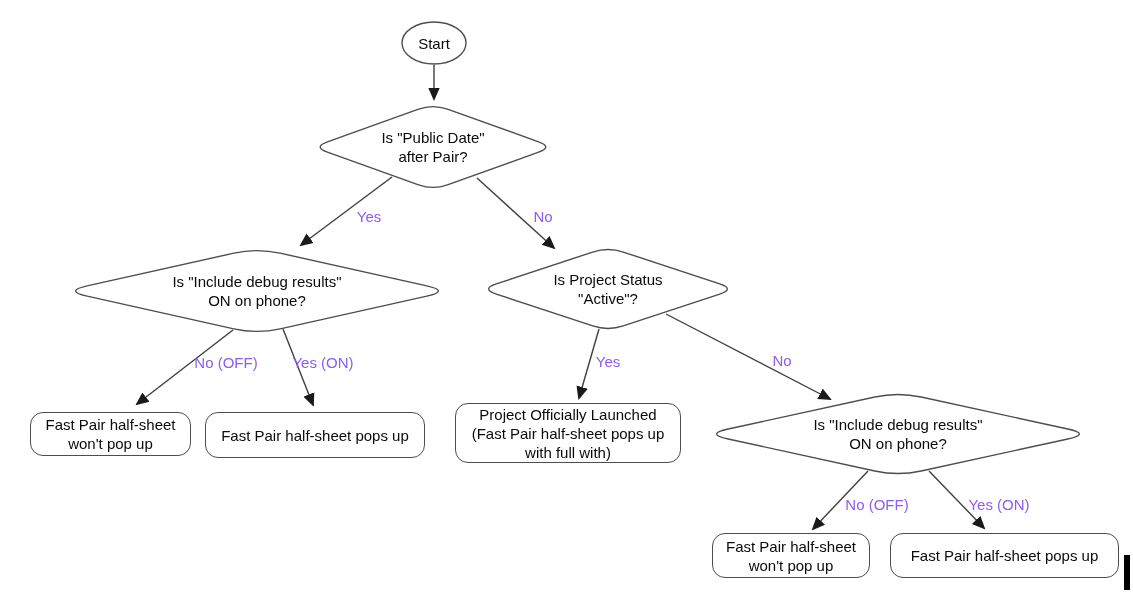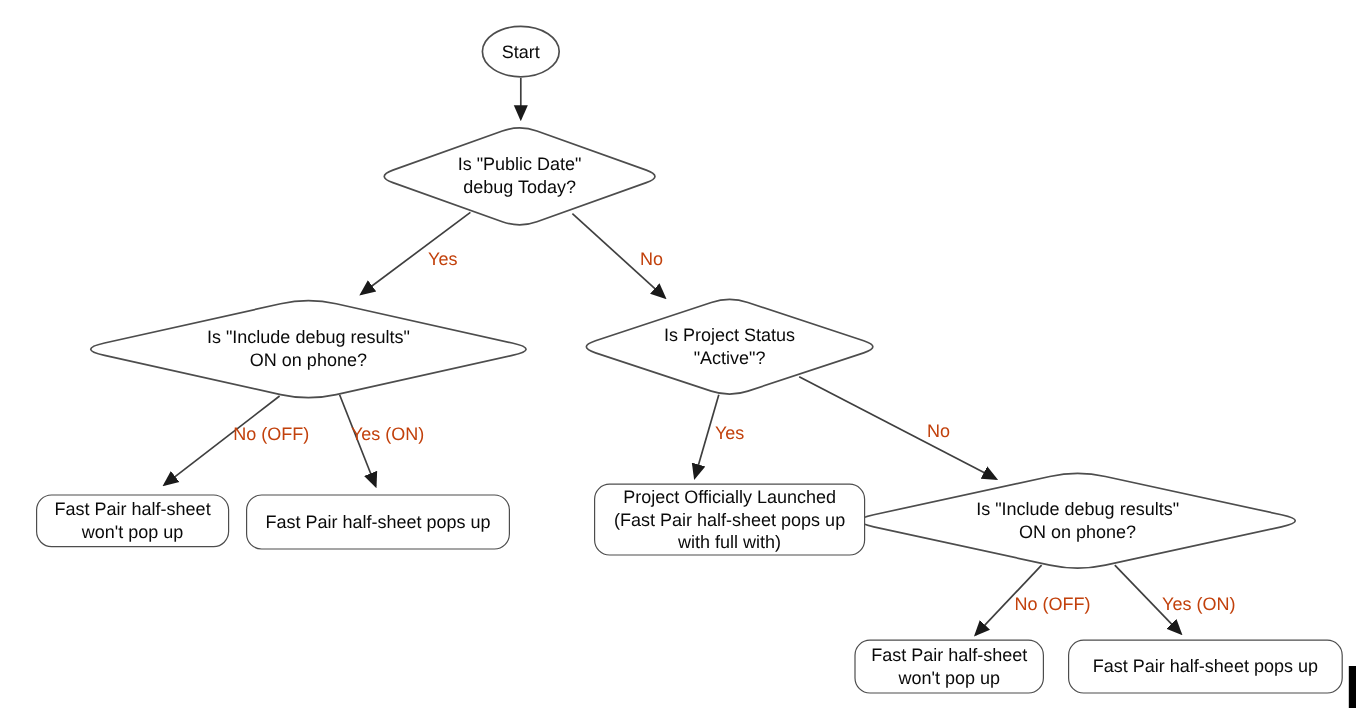--- a/index.html
+++ b/index.html
@@ -33,21 +33,21 @@
     border:1.5px solid #4d4d4d;
     border-radius:13px;
     box-sizing:border-box;
   }
   .terminal .ln{display:block;white-space:nowrap;}
   .edge-label{
     position:absolute;
     transform:translate(-50%,-50%);
     font-size:15px;
     white-space:nowrap;
-    color:#c2410c;
+    color:#8b5cf6;
   }
   .cursor-bar{
     position:absolute;
     left:1124px;top:555px;width:6px;height:35px;
     background:#000000;
   }
 </style>
 </head>
 <body>
 
@@ -77,21 +77,21 @@
     <path d="M592.76,252.04 Q608,247 623.24,252.04 L719.76,283.96 Q735,289 719.76,294.04 L623.24,325.96 Q608,331 592.76,325.96 L496.24,294.04 Q481,289 496.24,283.96 Z" fill="#ffffff" stroke="#4d4d4d" stroke-width="1.4"></path>
     <path d="M874.84,397.04 Q898,392 921.16,397.04 L1067.84,428.96 Q1091,434 1067.84,439.04 L921.16,470.96 Q898,476 874.84,470.96 L728.16,439.04 Q705,434 728.16,428.96 Z" fill="#ffffff" stroke="#4d4d4d" stroke-width="1.4"></path>
   </svg>
 
   <div class="overlay" style="left:402px;top:22px;width:64px;height:42px;">
     <span class="ln">Start</span>
   </div>
 
   <div class="overlay" style="left:333px;top:104px;width:200px;height:86px;">
     <span class="ln">Is "Public Date"</span>
-    <span class="ln">debug Today?</span>
+    <span class="ln">after Pair?</span>
   </div>
 
   <div class="overlay" style="left:107px;top:248px;width:300px;height:86px;">
     <span class="ln">Is "Include debug results"</span>
     <span class="ln">ON on phone?</span>
   </div>
 
   <div class="overlay" style="left:483px;top:247px;width:250px;height:84px;align-items:center;">
     <span class="ln">Is Project Status</span>
     <span class="ln">"Active"?</span>
@@ -104,21 +104,21 @@
 
   <div class="terminal" style="left:30px;top:412px;width:161px;height:44px;">
     <span class="ln">Fast Pair half-sheet</span>
     <span class="ln">won't pop up</span>
   </div>
 
   <div class="terminal" style="left:205px;top:412px;width:220px;height:46px;">
     <span class="ln">Fast Pair half-sheet pops up</span>
   </div>
 
-  <div class="terminal" style="left:455px;top:403px;width:226px;height:60px;margin-left:40px;">
+  <div class="terminal" style="left:455px;top:403px;width:226px;height:60px;">
     <span class="ln">Project Officially Launched</span>
     <span class="ln">(Fast Pair half-sheet pops up</span>
     <span class="ln">with full with)</span>
   </div>
 
   <div class="terminal" style="left:712px;top:533px;width:158px;height:45px;">
     <span class="ln">Fast Pair half-sheet</span>
     <span class="ln">won't pop up</span>
   </div>
 

